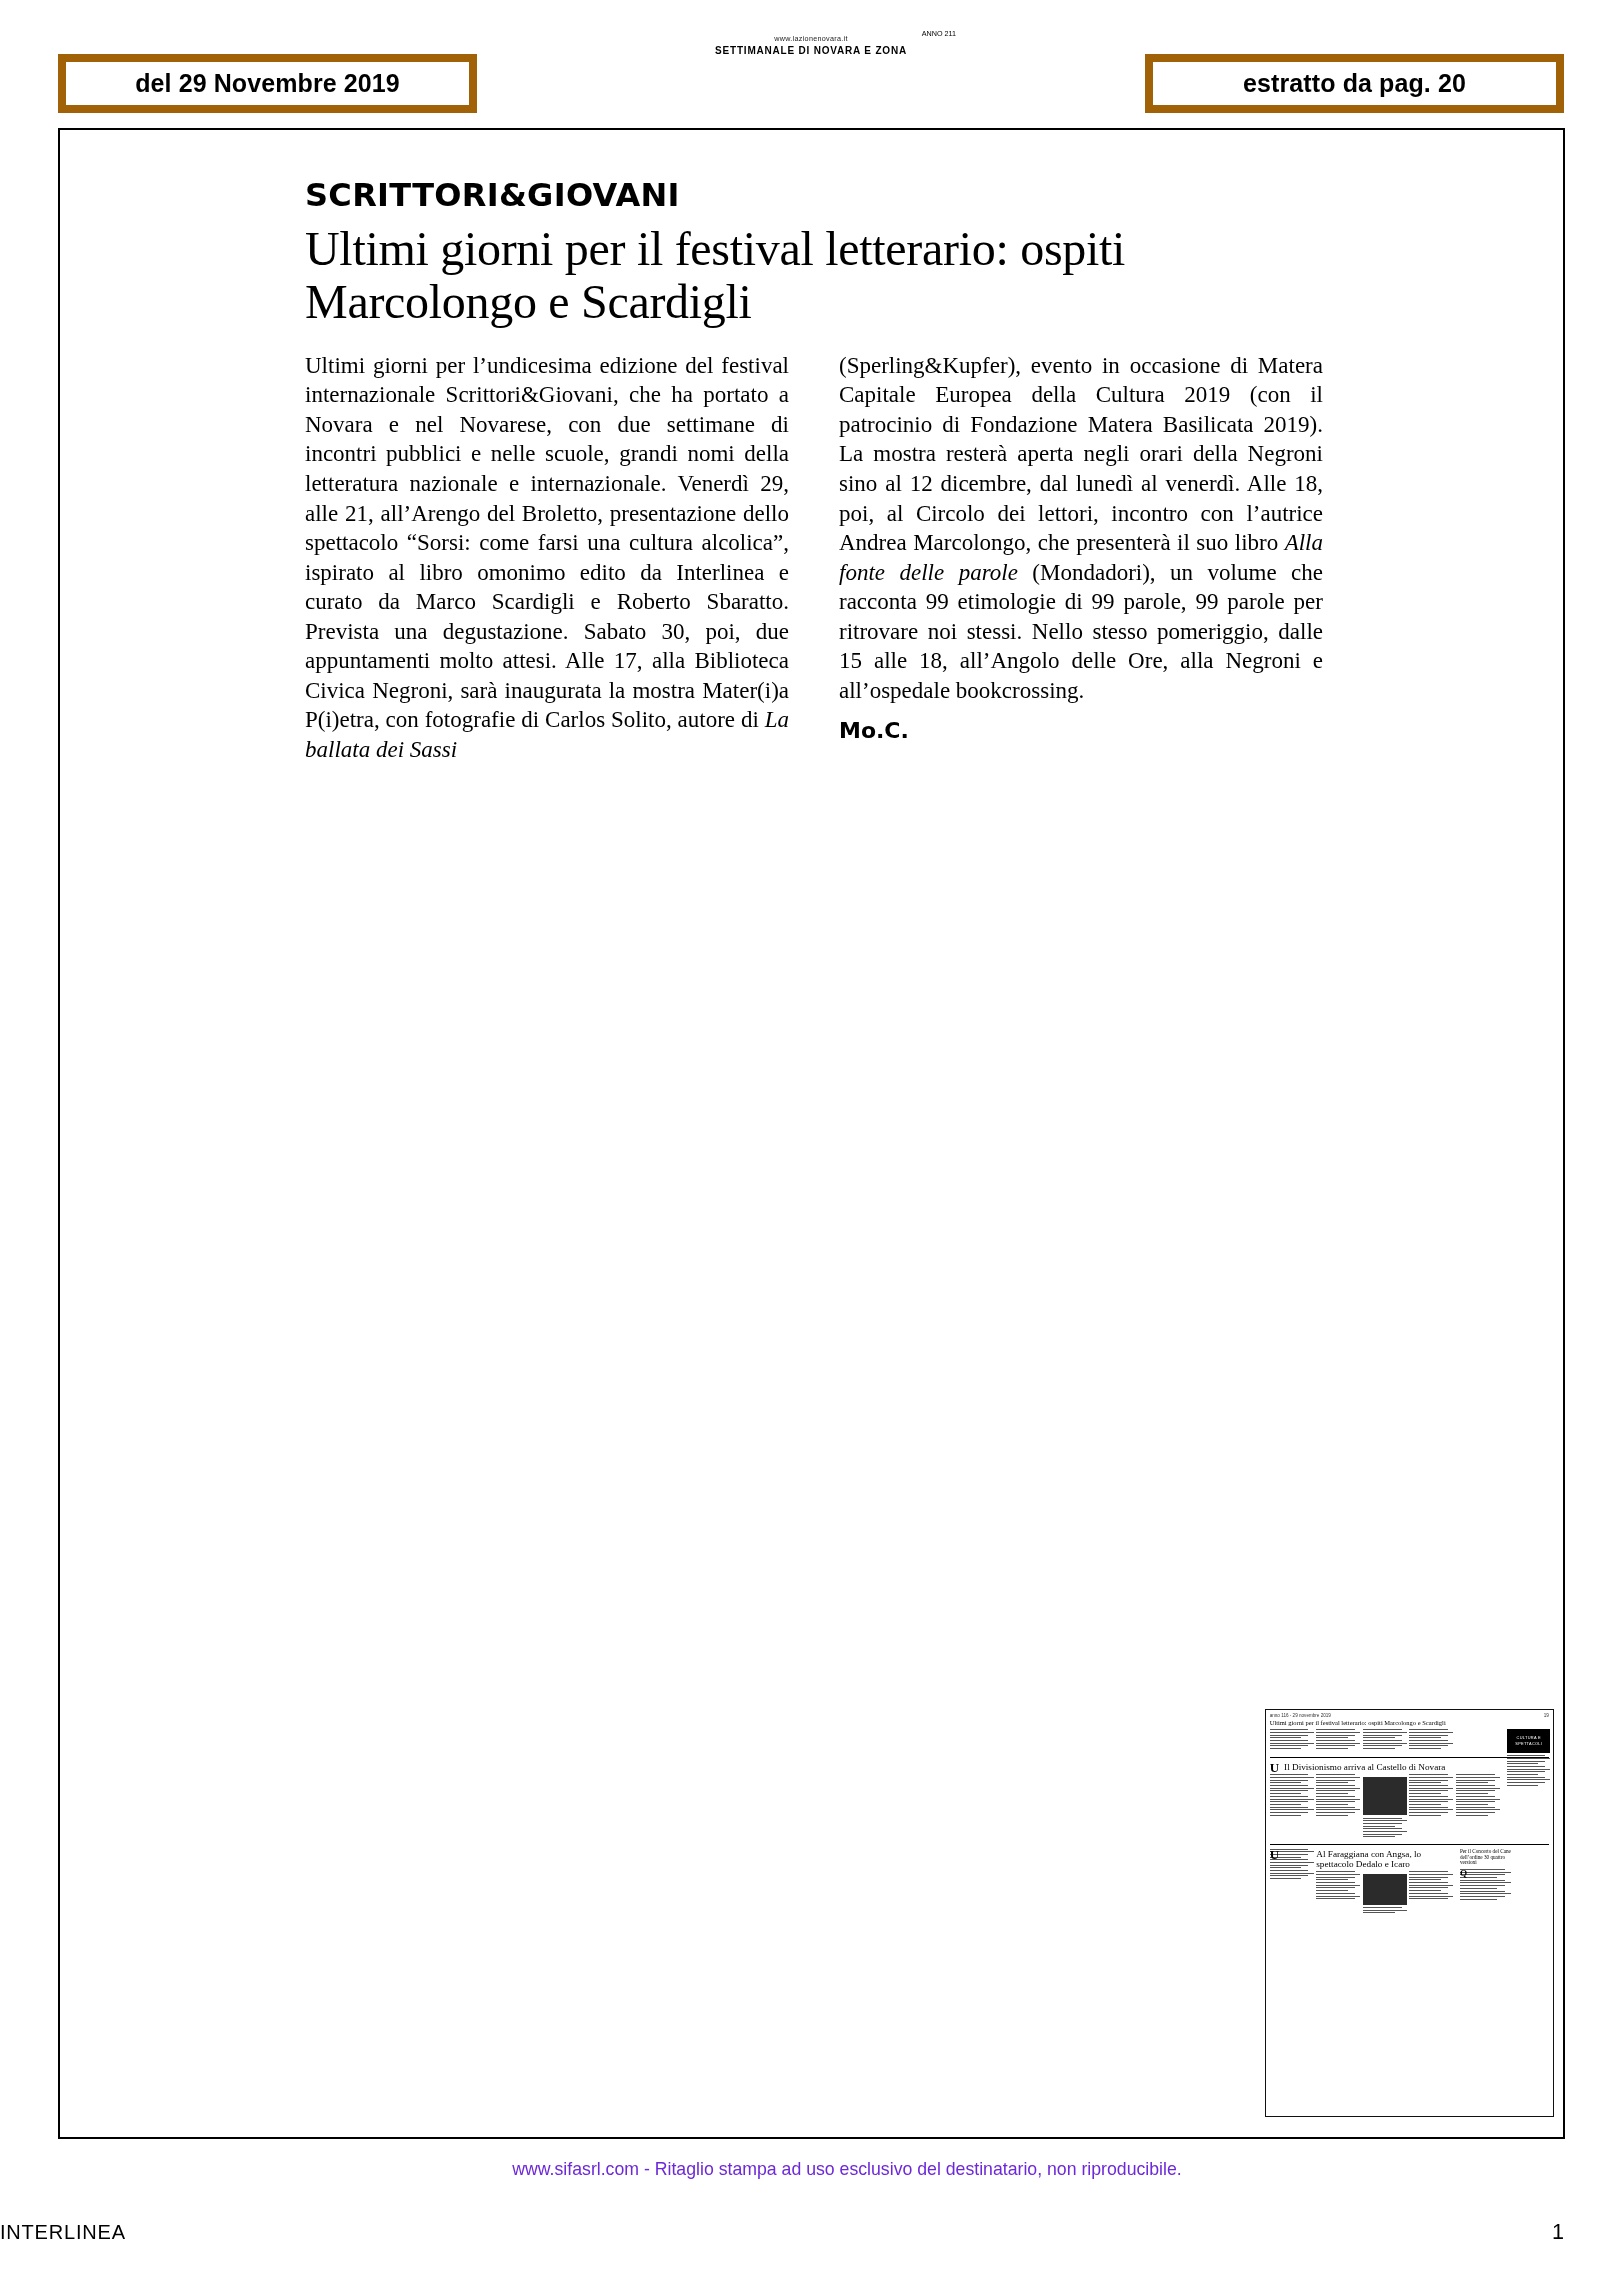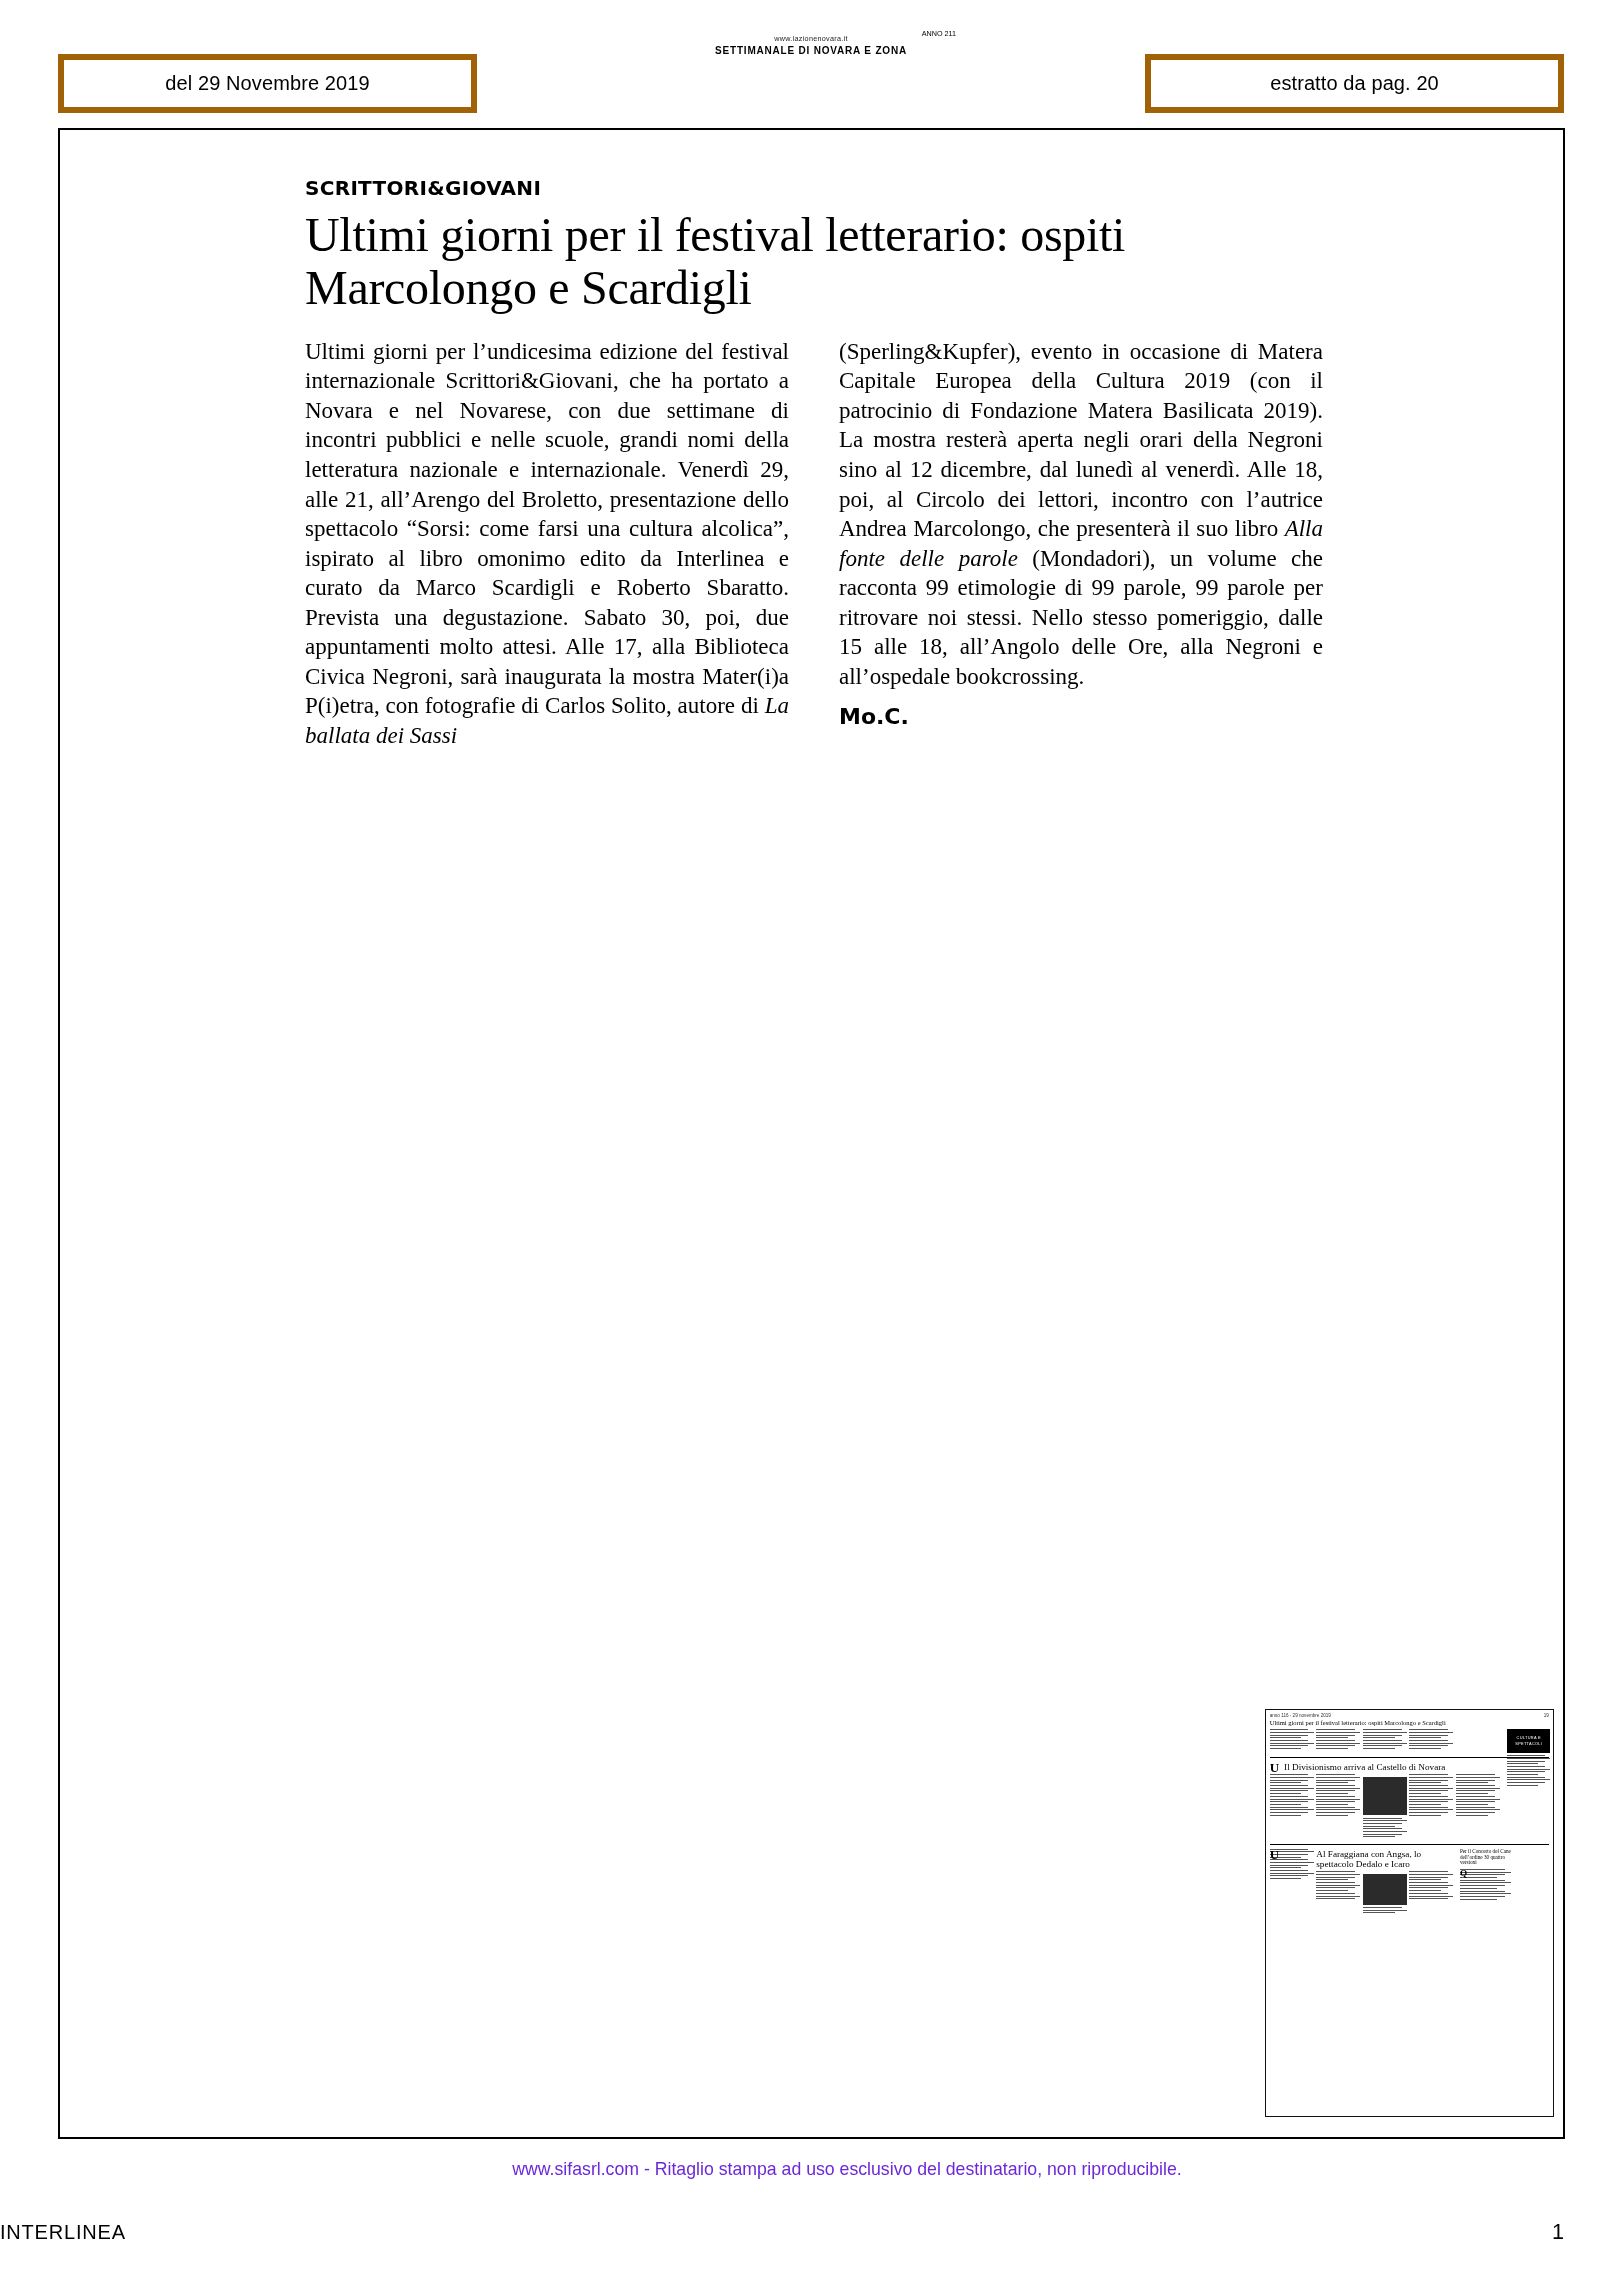--- a/index.html
+++ b/index.html
@@ -19,27 +19,28 @@
   
   .header {
     position: absolute;
     top: 34px;
     left: 0;
     width: 1622px;
     height: 85px;
   }
   .hdr-box {
     position: absolute;
-    border: 6px solid #a16207;
+    border: 8px solid #a16207;
     box-sizing: border-box;
     display: flex;
     align-items: center;
     justify-content: center;
-    font-size: 20px;
+    font-size: 25px;
     letter-spacing: 0.1px;
+    font-weight: bold;
   }
   .hdr-left  { left: 58px;  top: 19.6px; width: 419px; height: 59px; }
   .hdr-right { right: 58px; top: 19.6px; width: 419px; height: 59px; }
 
   .masthead {
     position: absolute;
     left: 50%;
     transform: translateX(-50%);
     top: 0;
     width: 340px;
@@ -89,21 +90,21 @@
   
   .article {
     position: absolute;
     left: 245px;
     top: 46px;
     width: 1034px;
   }
   .kicker {
     font-family: "DejaVu Sans", sans-serif;
     font-weight: bold;
-    font-size: 20px;
+    font-size: 32px;
     letter-spacing: 0.3px;
     margin-bottom: 9.2px;
   }
   .headline {
     font-family: "Liberation Serif", serif;
     font-size: 48px;
     line-height: 1.10;
     font-weight: normal;
     margin: 0 0 22px 0;
     letter-spacing: -0.3px;

